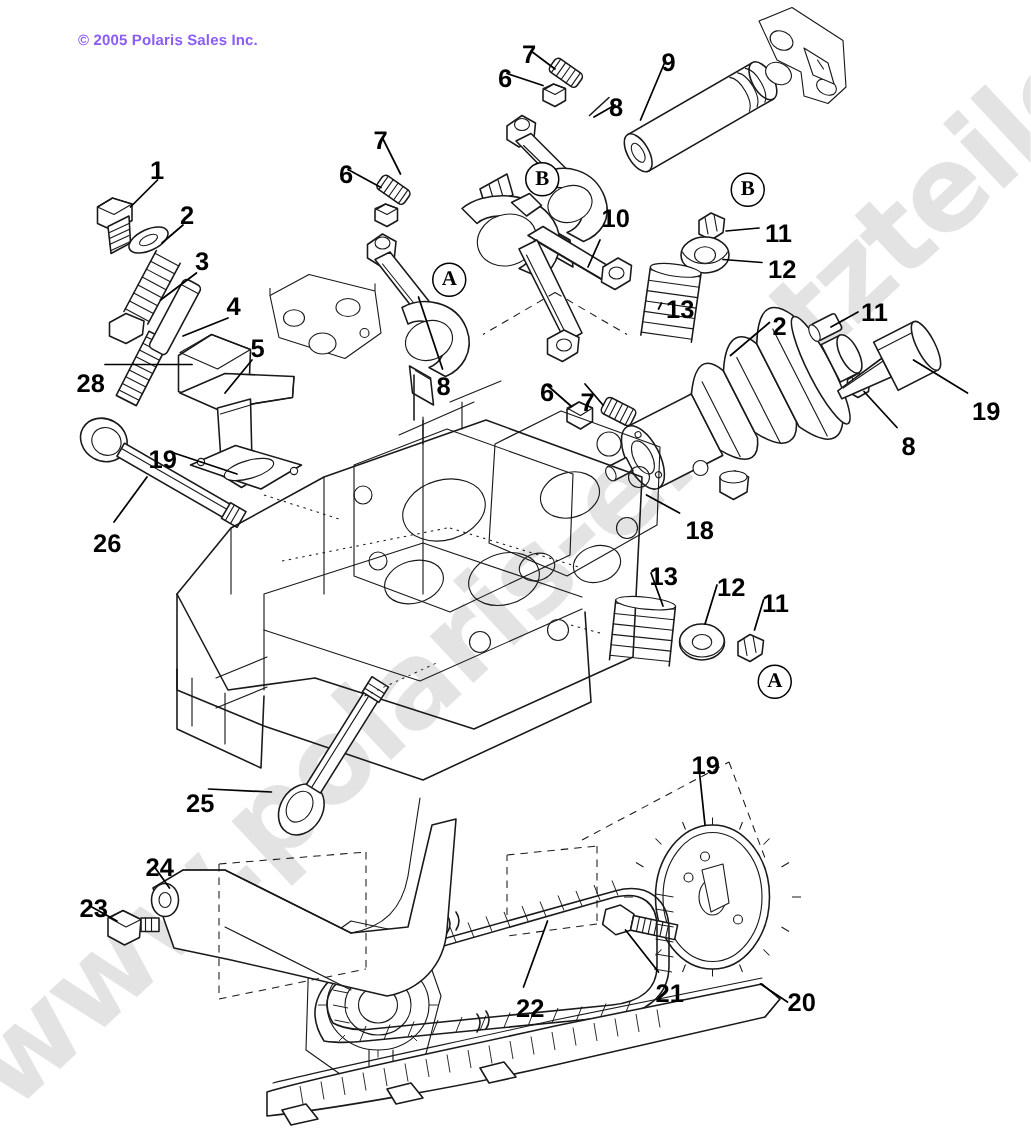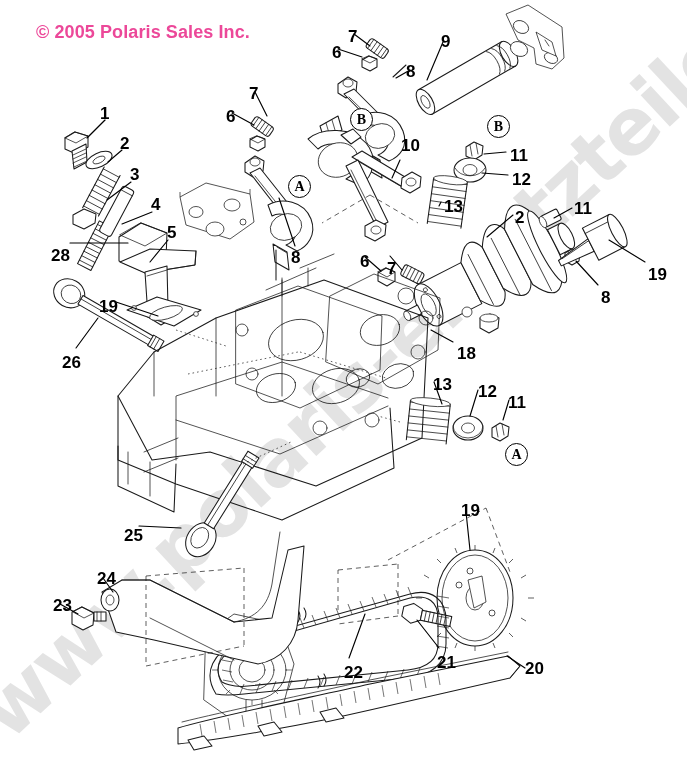--- a/index.html
+++ b/index.html
@@ -1,22 +1,22 @@
 <!DOCTYPE html>
 <html><head>
 <meta charset="utf-8">
 <style>
   html,body{margin:0;padding:0;background:#ffffff;}
   body{width:687px;height:764px;position:relative;overflow:hidden;
        font-family:"Liberation Sans",sans-serif;color:#000;}
   #stage{position:absolute;left:0;top:0;width:687px;height:764px;background:#fff;}
 
   
-  #copyright{position:absolute;left:36px;top:22px;font-size:18px;
-             font-weight:700;letter-spacing:.1px;color:#ec4899;white-space:nowrap;}
+  #copyright{position:absolute;left:52px;top:22px;font-size:10px;
+             font-weight:700;letter-spacing:.1px;color:#8b5cf6;white-space:nowrap;}
 
   
   #watermark{position:absolute;left:0;top:0;width:687px;height:764px;
              pointer-events:none;overflow:hidden;}
   #watermark .wm-text{position:absolute;left:-40px;top:690px;
       font-family:"DejaVu Sans",sans-serif;font-weight:700;font-size:78px;
       color:#e3e3e3;white-space:nowrap;transform:rotate(-43deg);
       transform-origin:0 0;letter-spacing:-2px;}
 
   

